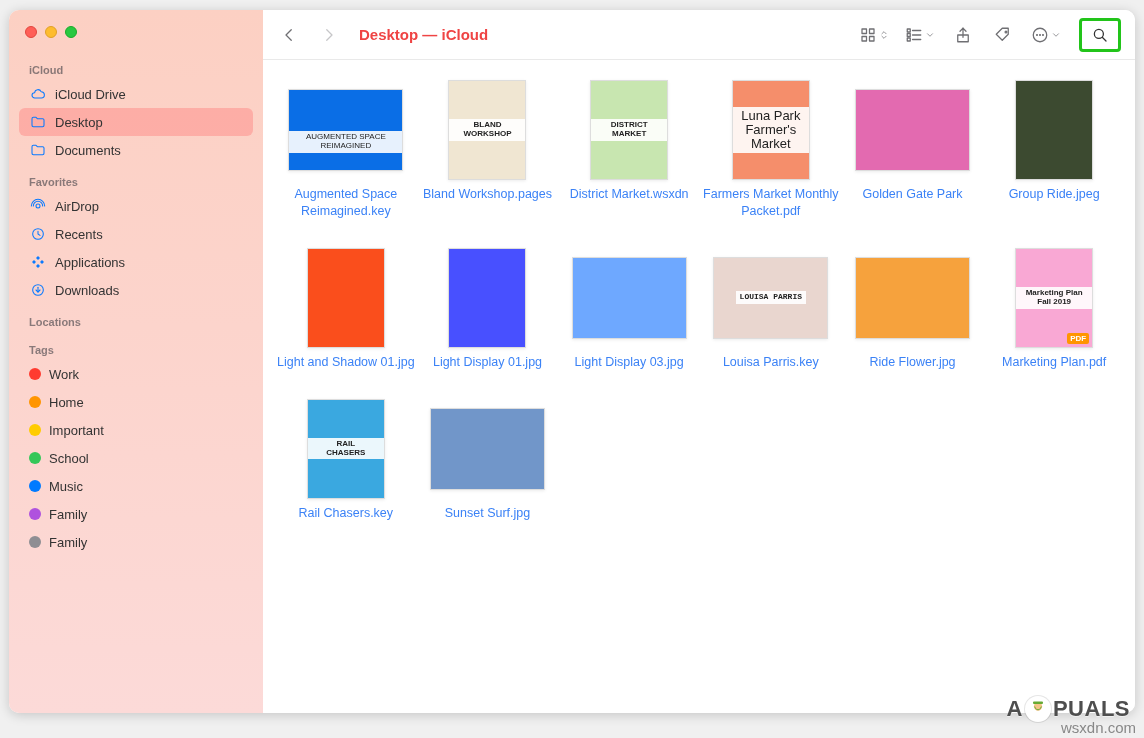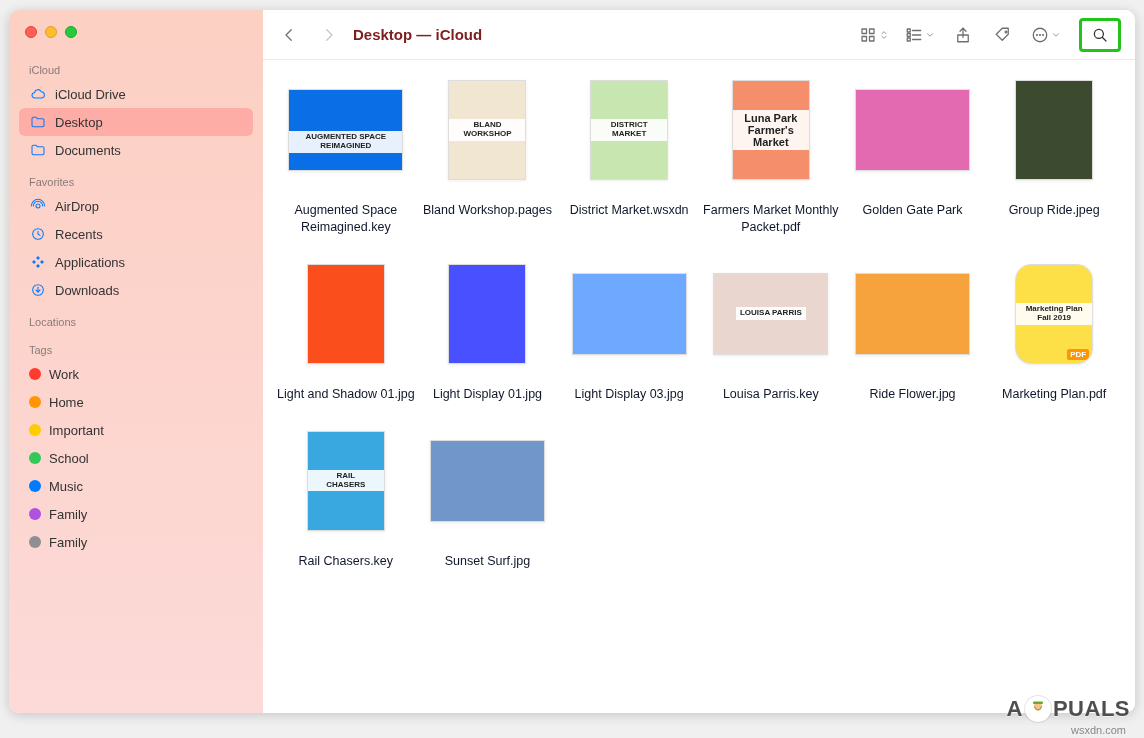--- a/index.html
+++ b/index.html
@@ -29,21 +29,21 @@
     padding-top: 12px;
     display: flex;
     flex-direction: column;
   }
   .traffic-lights { display: flex; gap: 8px; padding: 4px 0 14px 16px; }
   .tl { width: 12px; height: 12px; border-radius: 50%; }
   .tl.red { background: #ff5f57; border: 0.5px solid #e1463e; }
   .tl.yellow { background: #febc2e; border: 0.5px solid #e0a027; }
   .tl.green { background: #28c840; border: 0.5px solid #1aab29; }
   .sgroup { padding: 0 10px; margin-top: 6px; }
-  .sgroup-title { font-size: 11px; font-weight: 400; color: rgba(60,60,67,0.6); padding: 6px 10px 4px 10px; }
+  .sgroup-title { font-size: 11px; font-weight: 700; color: rgba(60,60,67,0.6); padding: 6px 10px 4px 10px; }
   .sitem {
     display: flex; align-items: center; gap: 8px;
     height: 28px; padding: 0 10px; border-radius: 6px;
     font-size: 13px; color: #333; cursor: default;
   }
   .sitem.selected { background: rgba(255,115,115,0.38); }
   .sicon { width: 18px; height: 18px; display: flex; align-items: center; justify-content: center; color: #0a7aff; flex: 0 0 18px; }
   .sicon svg { width: 16px; height: 16px; stroke: currentColor; fill: none; stroke-width: 1.6; stroke-linecap: round; stroke-linejoin: round; }
   .tagdot { width: 12px; height: 12px; border-radius: 50%; flex: 0 0 12px; }
 
@@ -53,21 +53,21 @@
     padding: 0 14px 0 10px; gap: 8px;
     border-bottom: 1px solid #e9e9e9;
   }
   .tbtn {
     width: 32px; height: 28px; display: flex; align-items: center; justify-content: center;
     color: #6f6f73; border-radius: 5px;
   }
   .tbtn svg { width: 18px; height: 18px; stroke: currentColor; fill: none; stroke-width: 1.7; stroke-linecap: round; stroke-linejoin: round; }
   .tbtn.wide { width: auto; padding: 0 4px; gap: 2px; }
   .tbtn.disabled { color: #c6c6c8; }
-  .title { font-size: 15px; font-weight: 600; color: #7f1d1d; flex: 0 0 auto; }
+  .title { font-size: 15px; font-weight: 600; color: #ef4444; margin-left: 6px; flex: 0 0 auto; }
   .spacer { flex: 1; }
   .search-highlight {
     width: 42px; height: 34px; border: 3px solid #22c41a; border-radius: 4px;
     display: flex; align-items: center; justify-content: center; margin-left: 6px;
   }
   .content {
     flex: 1; overflow: auto; padding: 20px 10px 20px 12px;
   }
   .grid {
     display: grid;
@@ -82,36 +82,36 @@
   }
   .doc {
     background: #fff; border: 1px solid #ddd; box-shadow: 0 1px 3px rgba(0,0,0,0.08);
     display: flex; align-items: center; justify-content: center; overflow: hidden;
     font-size: 9px; text-align: center; color: #444; font-weight: 700;
     position: relative;
   }
   .doc.land { width: 115px; height: 82px; }
   .doc.port { width: 78px; height: 100px; }
   .fname {
-    margin-top: 22px; font-size: 12.5px; color: #0f172a; text-align: center;
+    margin-top: 6px; font-size: 12.5px; color: #3b82f6; text-align: center;
     line-height: 1.35; max-width: 138px;
   }
 
   .watermark {
     position: absolute; right: 14px; bottom: 16px; font-size: 22px; font-weight: 800;
     color: #4e4e4e; letter-spacing: 0.5px; display: flex; align-items: center; gap: 1px;
     text-shadow: 0 1px 1px rgba(255,255,255,0.6);
   }
   .watermark .icon {
     width: 26px; height: 26px; border-radius: 50%; background: #fff;
     display: inline-flex; align-items: center; justify-content: center;
     box-shadow: 0 0 0 1px rgba(0,0,0,0.1);
     margin: 0 1px; overflow: hidden;
   }
-  .corner { position: absolute; right: 18px; bottom: 2px; font-size: 11px; color: #888; }
+  .corner { position: absolute; right: 8px; bottom: 2px; font-size: 15px; color: #888; }
 </style>
 </head>
 <body>
 
 <div class="window">
 
   <aside class="sidebar">
     <div class="traffic-lights">
       <div class="tl red"></div>
       <div class="tl yellow"></div>
@@ -294,21 +294,21 @@
             </svg>
         </div>
       </div>
     </div>
 
     <div class="content">
       <div class="grid" id="file-grid">
           <div class="item">
             <div class="thumb">
               <div class="doc land" style="background: rgb(10, 110, 230);">
-                <div style="background: rgba(255, 255, 255, 0.9); padding: 2px 0; font-size: 8px; font-weight: 700; color: rgb(34, 34, 34); line-height: 1.1; margin-top: 24px;">AUGMENTED SPACE REIMAGINED</div>
+                <div style="background: rgba(255, 255, 255, 0.9); padding: 2px 0; font-size: 8px; font-weight: 400; color: rgb(34, 34, 34); line-height: 1.1; margin-top: 24px;">AUGMENTED SPACE REIMAGINED</div>
               </div>
             </div>
             <div class="fname">Augmented Space Reimagined.key</div>
           </div>
           <div class="item">
             <div class="thumb">
               <div class="doc port" style="background: rgb(240, 230, 210);">
                 <div style="background: rgba(255, 255, 255, 0.9); padding: 2px 4px; font-size: 8px; font-weight: 800; color: rgb(34, 34, 34); line-height: 1.1;">BLAND WORKSHOP</div>
               </div>
             </div>
@@ -318,21 +318,21 @@
             <div class="thumb">
               <div class="doc port" style="background: rgb(200, 230, 176);">
                 <div style="background: rgba(255, 255, 255, 0.9); padding: 2px 4px; font-size: 8px; font-weight: 800; color: rgb(34, 34, 34); line-height: 1.1;">DISTRICT MARKET</div>
               </div>
             </div>
             <div class="fname">District Market.wsxdn</div>
           </div>
           <div class="item">
             <div class="thumb">
               <div class="doc port" style="background: rgb(245, 142, 107);">
-                <div style="background: rgba(255, 255, 255, 0.9); padding: 2px 4px; font-size: 11px; font-weight: 700; color: rgb(34, 34, 34); line-height: 1.1;">Luna Park Farmer's Market</div>
+                <div style="background: rgba(255, 255, 255, 0.9); padding: 2px 4px; font-size: 13px; font-weight: 400; color: rgb(34, 34, 34); line-height: 1.1;">Luna Park Farmer's Market</div>
               </div>
             </div>
             <div class="fname">Farmers Market Monthly Packet.pdf</div>
           </div>
           <div class="item">
             <div class="thumb">
               <div class="doc land" style="background: rgb(227, 106, 176);"></div>
             </div>
             <div class="fname">Golden Gate Park</div>
           </div>
@@ -356,34 +356,34 @@
           </div>
           <div class="item">
             <div class="thumb">
               <div class="doc land" style="background: rgb(110, 168, 255);"></div>
             </div>
             <div class="fname">Light Display 03.jpg</div>
           </div>
           <div class="item">
             <div class="thumb">
               <div class="doc land" style="background: rgb(233, 214, 207);">
-                <div style="background: rgba(255, 255, 255, 0.9); padding: 2px 4px; font-size: 8px; font-weight: 800; color: rgb(34, 34, 34); line-height: 1.1;">LOUISA PARRIS</div>
+                <div style="background: rgba(255, 255, 255, 0.9); padding: 2px 4px; font-size: 8px; font-weight: 800; color: rgb(34, 34, 34); line-height: 1.1; font-family: Liberation Mono, monospace;">LOUISA PARRIS</div>
               </div>
             </div>
             <div class="fname">Louisa Parris.key</div>
           </div>
           <div class="item">
             <div class="thumb">
               <div class="doc land" style="background: rgb(246, 162, 61);"></div>
             </div>
             <div class="fname">Ride Flower.jpg</div>
           </div>
           <div class="item">
             <div class="thumb">
-              <div class="doc port" style="background: #fde047; border-radius: 16px;">
+              <div class="doc port" style="background: #f9a8d4;">
                 <div style="background: rgba(255, 255, 255, 0.9); padding: 2px 4px; font-size: 8px; font-weight: 800; color: rgb(34, 34, 34); line-height: 1.1;">Marketing Plan Fall 2019</div>
                 <div style="position: absolute; bottom: 3px; right: 3px; background: rgb(255, 149, 0); color: rgb(255, 255, 255); font-size: 8px; font-weight: 800; padding: 1px 3px; border-radius: 2px;">PDF</div>
               </div>
             </div>
             <div class="fname">Marketing Plan.pdf</div>
           </div>
           <div class="item">
             <div class="thumb">
               <div class="doc port" style="background: rgb(58, 168, 224);">
                 <div style="background: rgba(255, 255, 255, 0.9); padding: 2px 12px; font-size: 8px; font-weight: 800; color: rgb(34, 34, 34); line-height: 1.1;">RAIL CHASERS</div>

